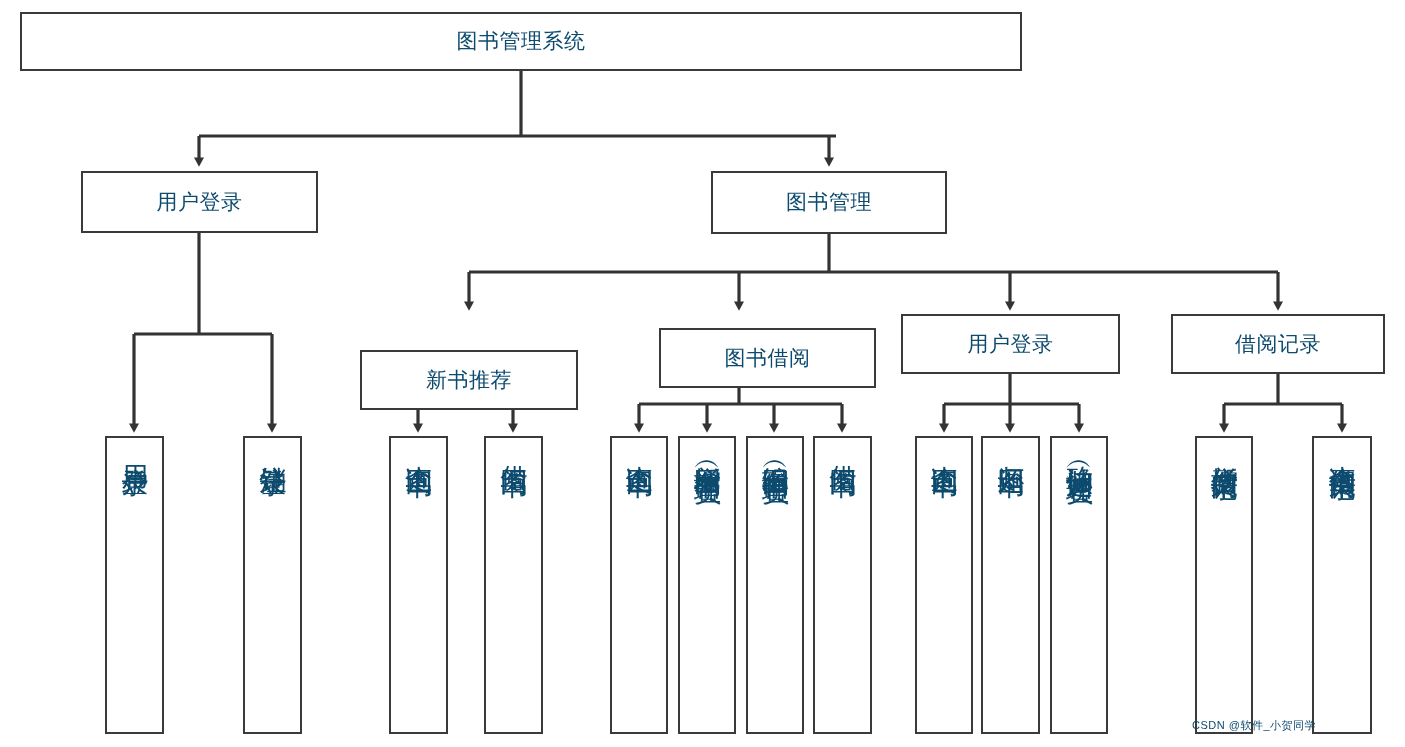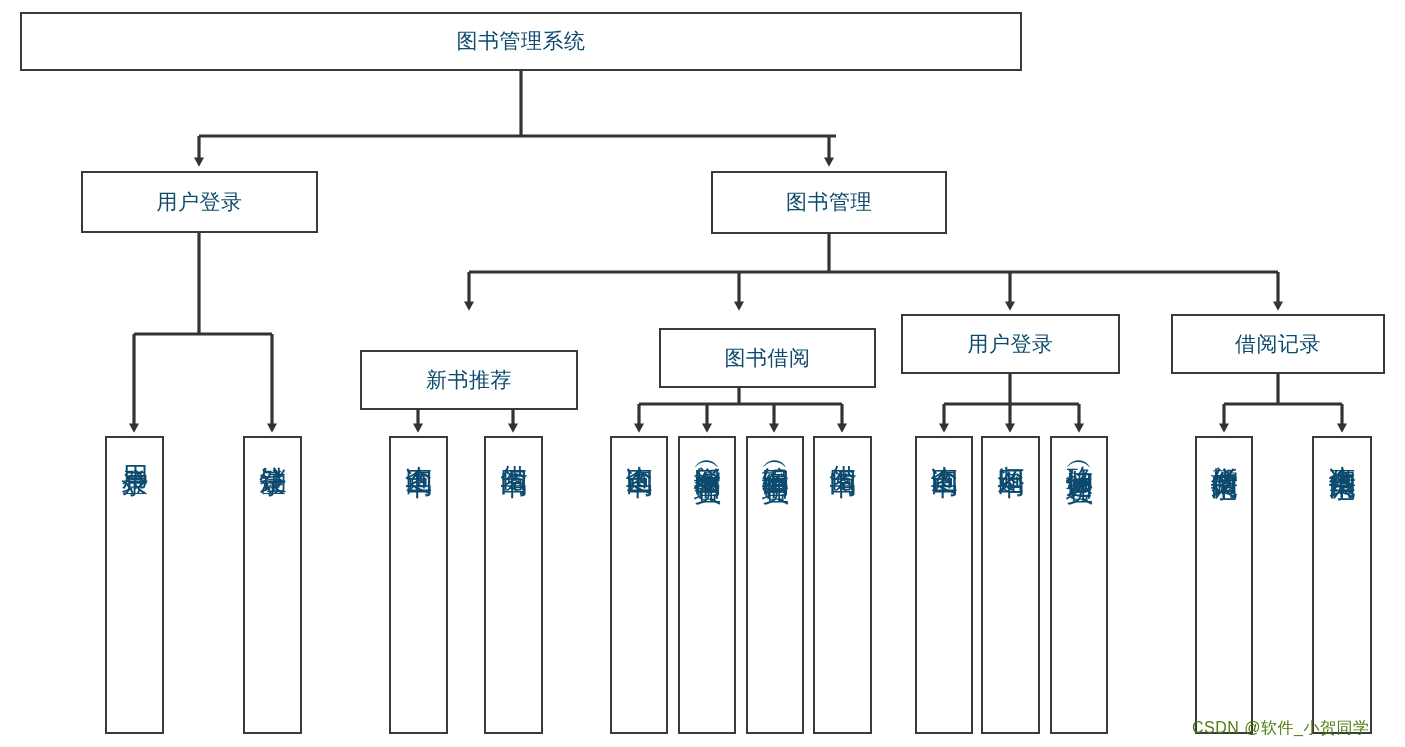--- a/index.html
+++ b/index.html
@@ -52,22 +52,22 @@
   .node.vert .lbl {
     writing-mode: vertical-rl;
     text-orientation: upright;
     font-size: 27px;
     letter-spacing: 2px;
     line-height: 1;
     white-space: nowrap;
   }
   .watermark {
     position: absolute;
-    font-size: 16px;
-    color: #4d7c0f;
+    font-size: 11px;
+    color: #0c4a6e;
     white-space: nowrap;
     letter-spacing: 0.5px;
   }
 </style>
 </head>
 <body>
 
 <div id="canvas">
 
   <svg id="wires" viewBox="0 0 1405 747">

